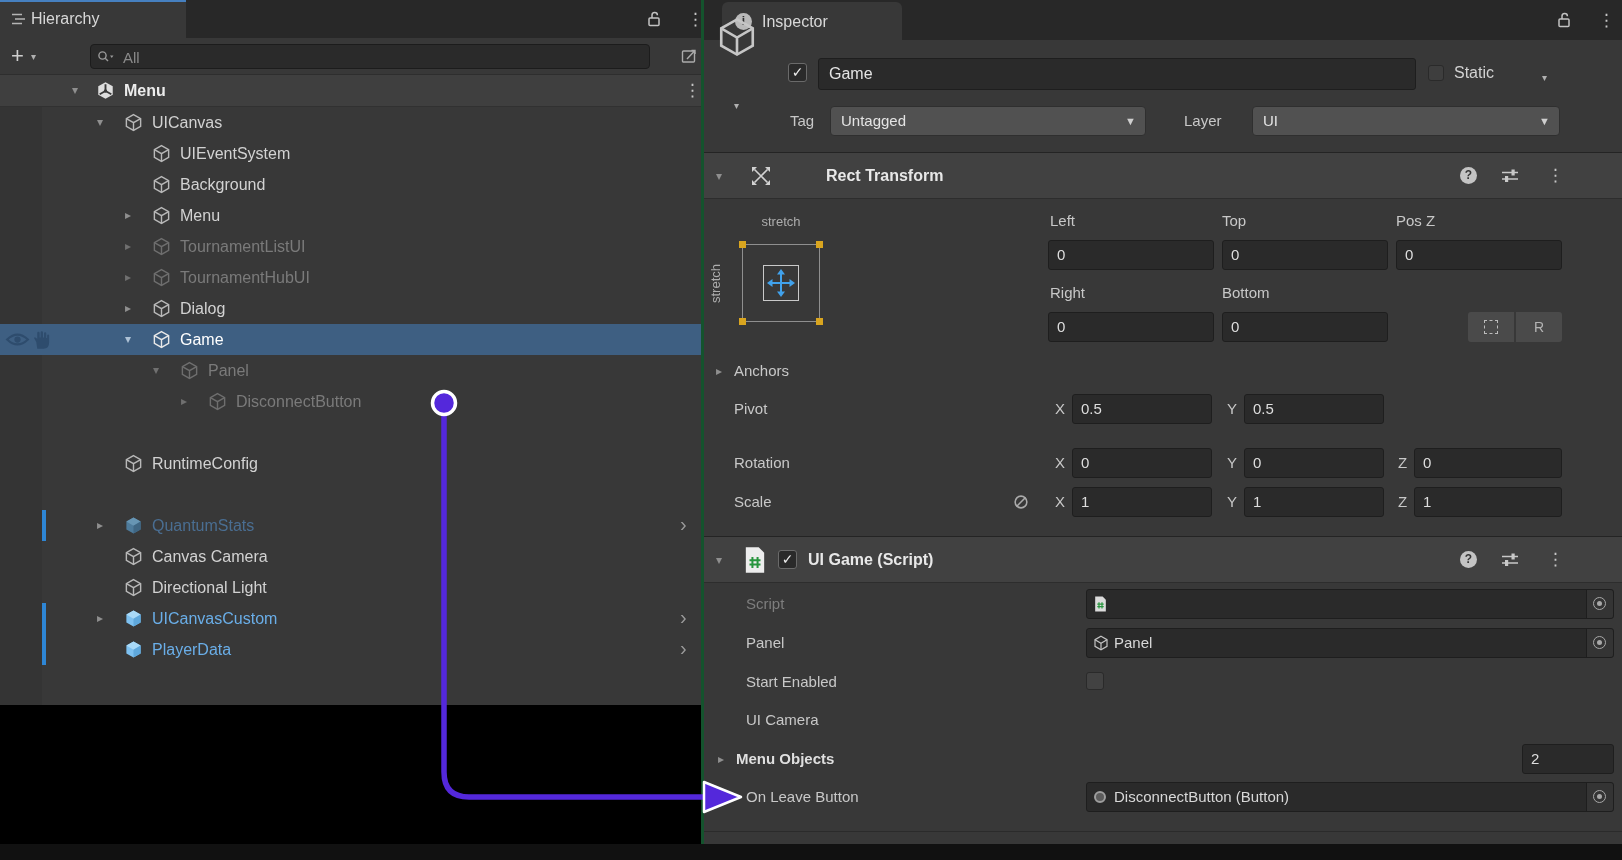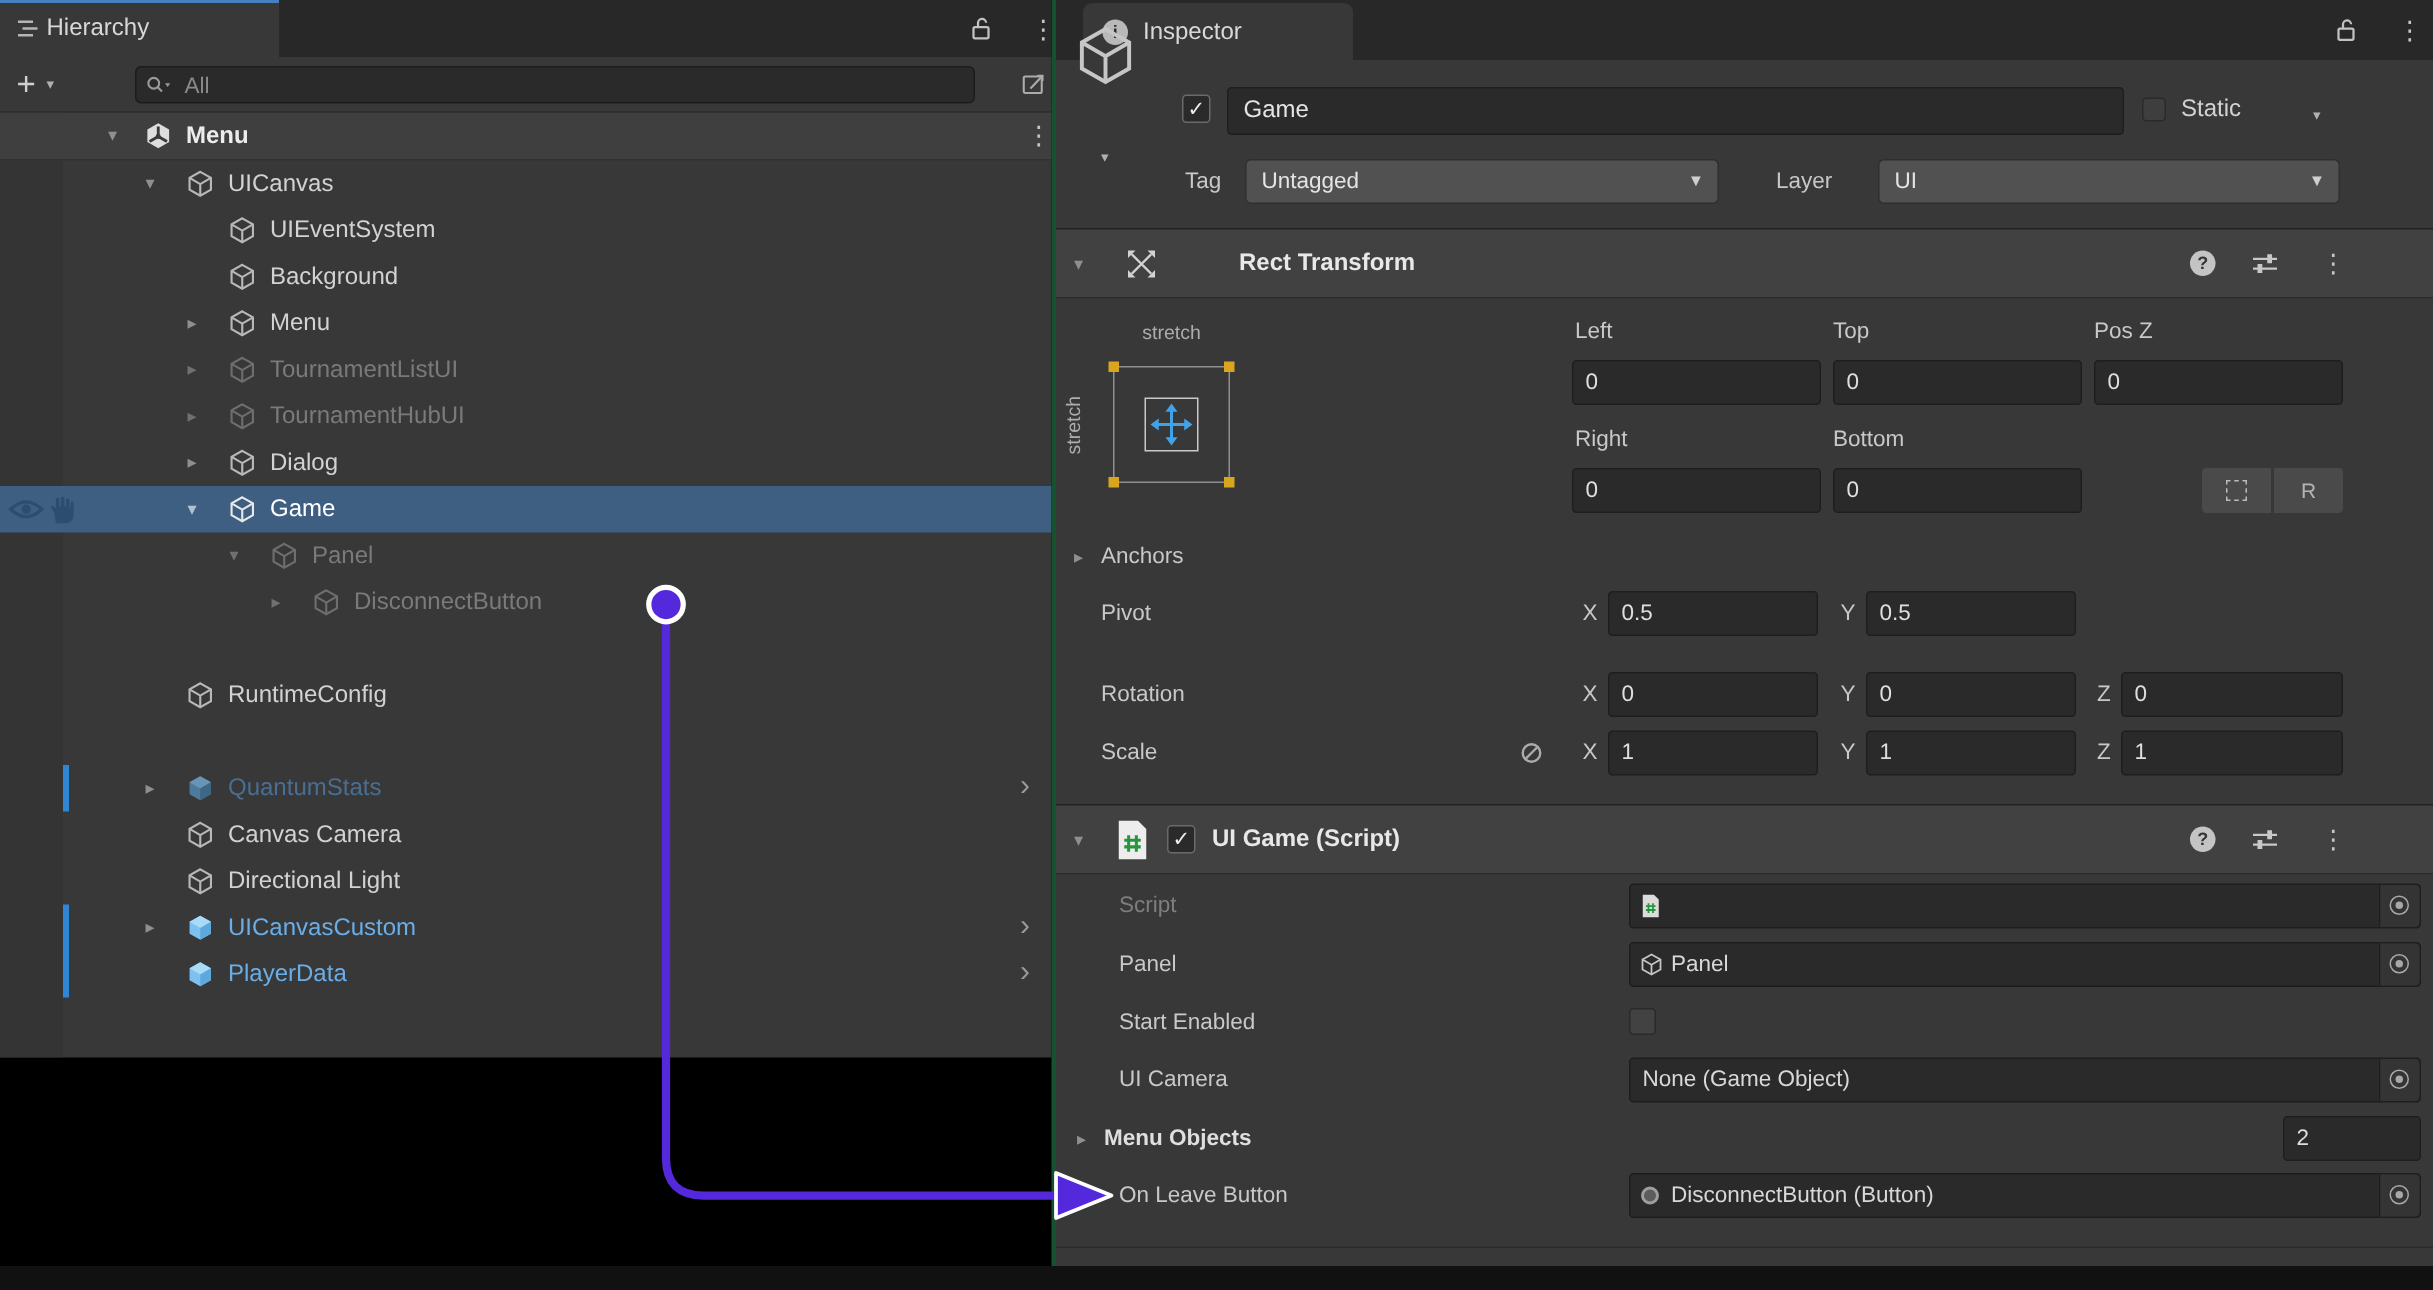--- a/index.html
+++ b/index.html
@@ -431,26 +431,20 @@
               <path d="M2 4.7 8 8.2l6-3.5M8 8.2v6.5" fill="none" stroke="#C4C4C4" stroke-width="1.2"></path>
             </svg></span>
           <span class="val withicon">Panel</span>
           <span class="picker">
             <i></i>
           </span>
         </div>
         <span class="ilabel abs" style="left: 42px; top: 667px; pointer-events: auto;">Start Enabled</span>
         <div class="checkbox empty abs" style="left: 382px; top: 672px; width: 18px; height: 18px; background: rgb(66, 66, 66); border-color: rgb(42, 42, 42); pointer-events: auto;"></div>
         <span class="ilabel abs" style="left: 42px; top: 705px; pointer-events: auto;">UI Camera</span>
-        <div class="objfield" style="top: 705px; pointer-events: auto;">
-          <span class="val">None (Game Object)</span>
-          <span class="picker">
-            <i></i>
-          </span>
-        </div>
         <span class="ilabel abs" style="left: 32px; top: 744px; pointer-events: auto; color: rgb(223, 223, 223); font-weight: bold;">Menu Objects</span>
         <span class="fold abs" style="left: 14px; top: 744px; line-height: 30px; pointer-events: auto;">▸</span>
         <div class="field abs" style="left: 818px; top: 744px; width: 92px; height: 30px; pointer-events: auto;">2</div>
         <span class="ilabel abs" style="left: 42px; top: 782px; pointer-events: auto;">On Leave Button</span>
         <div class="objfield" style="top: 782px; pointer-events: auto; padding-left: 28px;">
           <span style="position:absolute;left:7px;top:8px;width:12px;height:12px;border-radius:50%;background:#5C5C5C;border:2px solid #9E9E9E;box-sizing:border-box;"></span>
           <span class="val withicon">DisconnectButton (Button)</span>
           <span class="picker">
             <i></i>
           </span>

